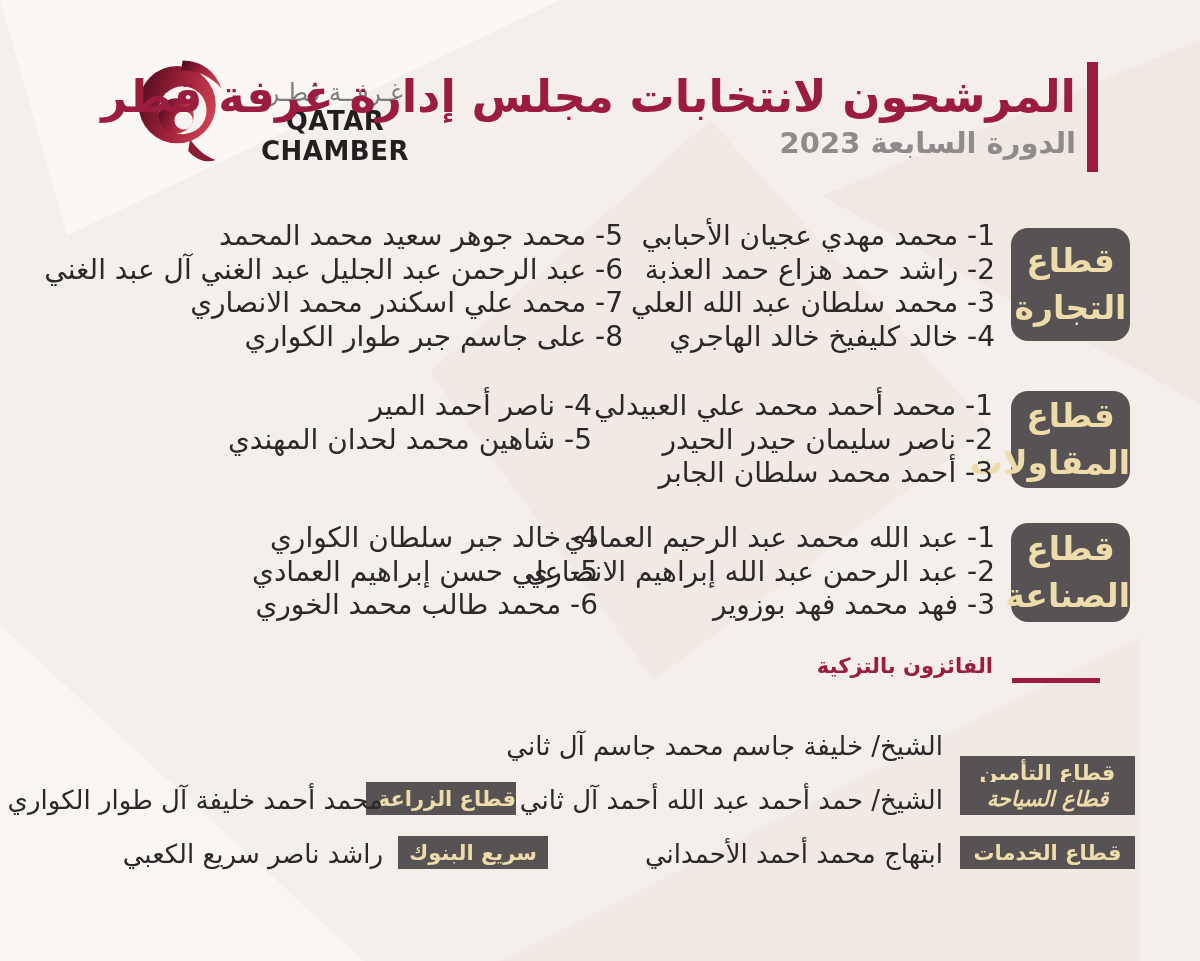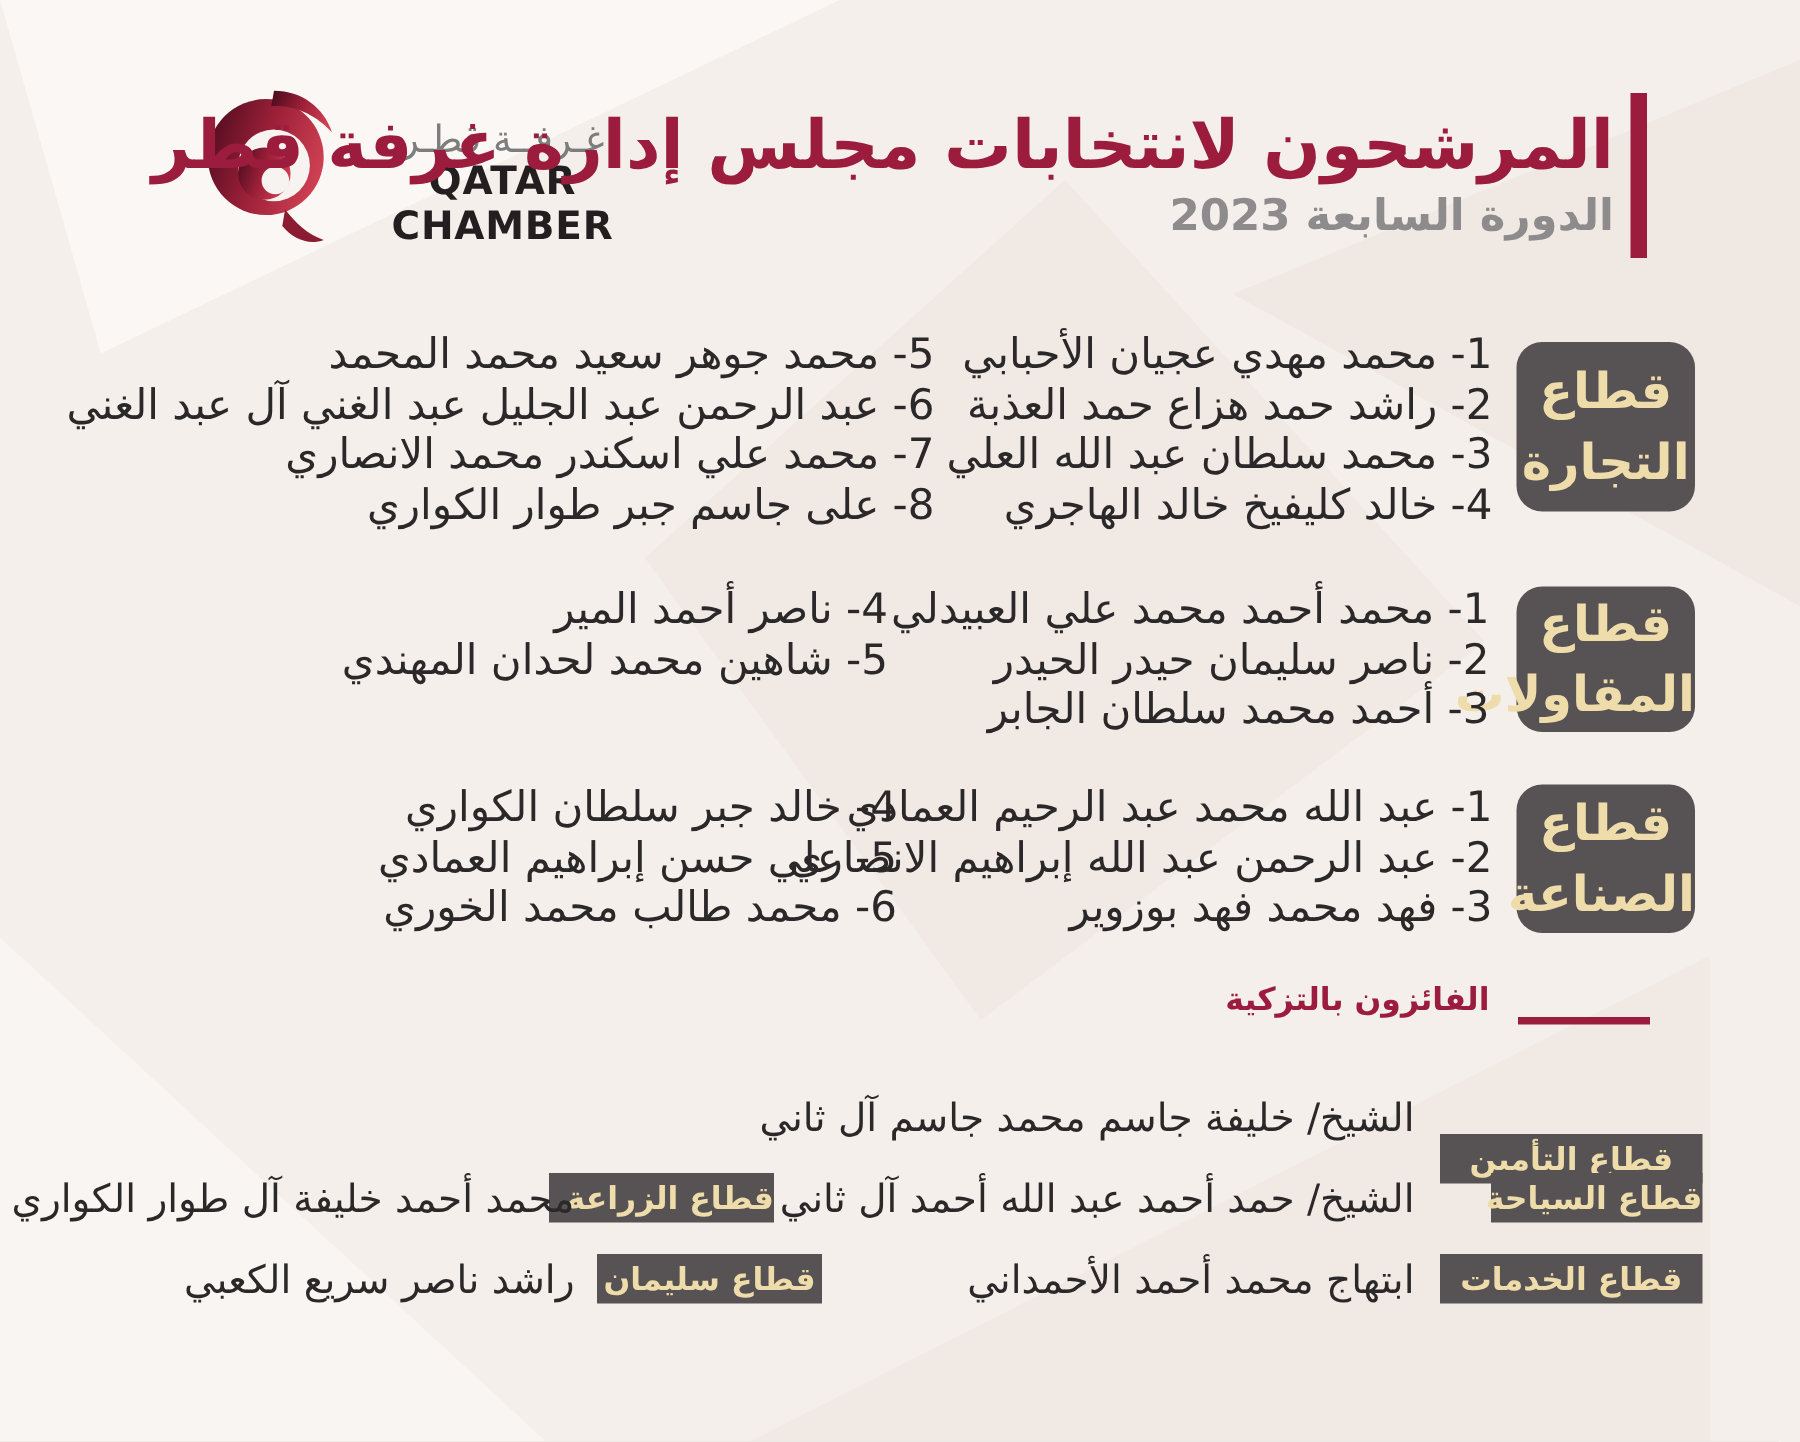--- a/index.html
+++ b/index.html
@@ -143,25 +143,25 @@
     <div>5- علي حسن إبراهيم العمادي</div>
     <div>6- محمد طالب محمد الخوري</div>
   </div>
 
   <div class="winners-heading">الفائزون بالتزكية</div>
   <div class="winners-rule"></div>
 
   <div class="wbadge" style="right:65px;top:756px;width:175px;">قطاع التأمين</div>
   <div class="wname" style="right:257px;top:731px;">الشيخ/ خليفة جاسم محمد جاسم آل ثاني</div>
 
-  <div class="wbadge" style="right:65px;top:782px;width:141px;">قطاع السياحة</div>
+  <div class="wbadge" style="right:65px;top:782px;width:175px;font-style:italic;">قطاع السياحة</div>
   <div class="wname" style="right:257px;top:785px;">الشيخ/ حمد أحمد عبد الله أحمد آل ثاني</div>
 
   <div class="wbadge" style="right:65px;top:836px;width:175px;">قطاع الخدمات</div>
   <div class="wname" style="right:257px;top:839px;">ابتهاج محمد أحمد الأحمداني</div>
 
   <div class="wbadge" style="right:684px;top:782px;width:122px;padding-left:28px;">قطاع الزراعة</div>
   <div class="wname" style="right:817px;top:785px;">محمد أحمد خليفة آل طوار الكواري</div>
 
-  <div class="wbadge" style="right:652px;top:836px;width:150px;">قطاع سليمان</div>
+  <div class="wbadge" style="right:652px;top:836px;width:150px;">سريع البنوك</div>
   <div class="wname" style="right:817px;top:839px;">راشد ناصر سريع الكعبي</div>
 
 </div>
 
 </body></html>

